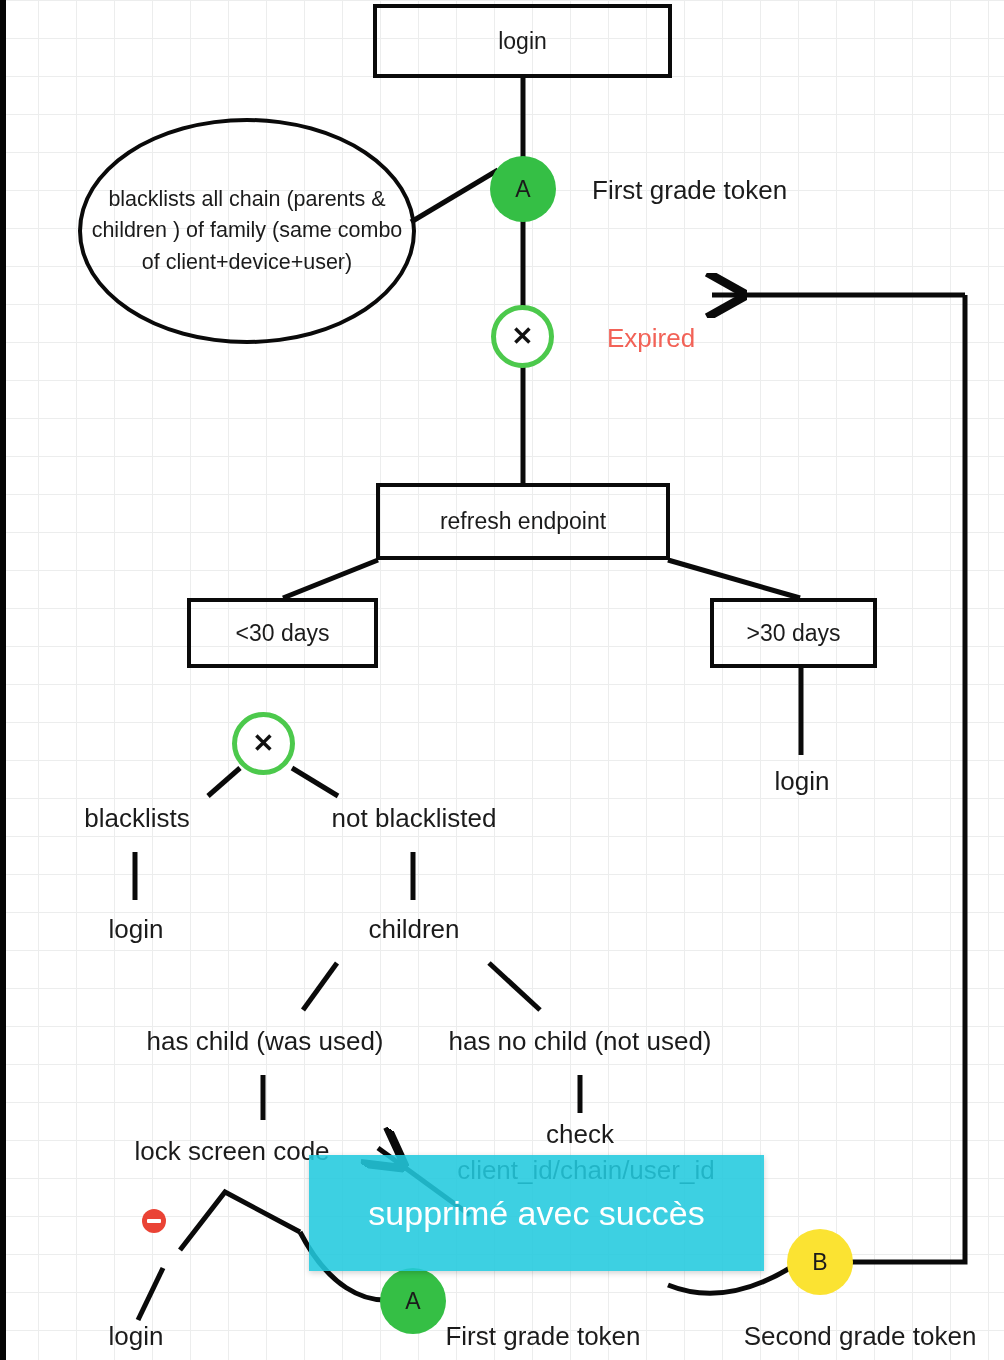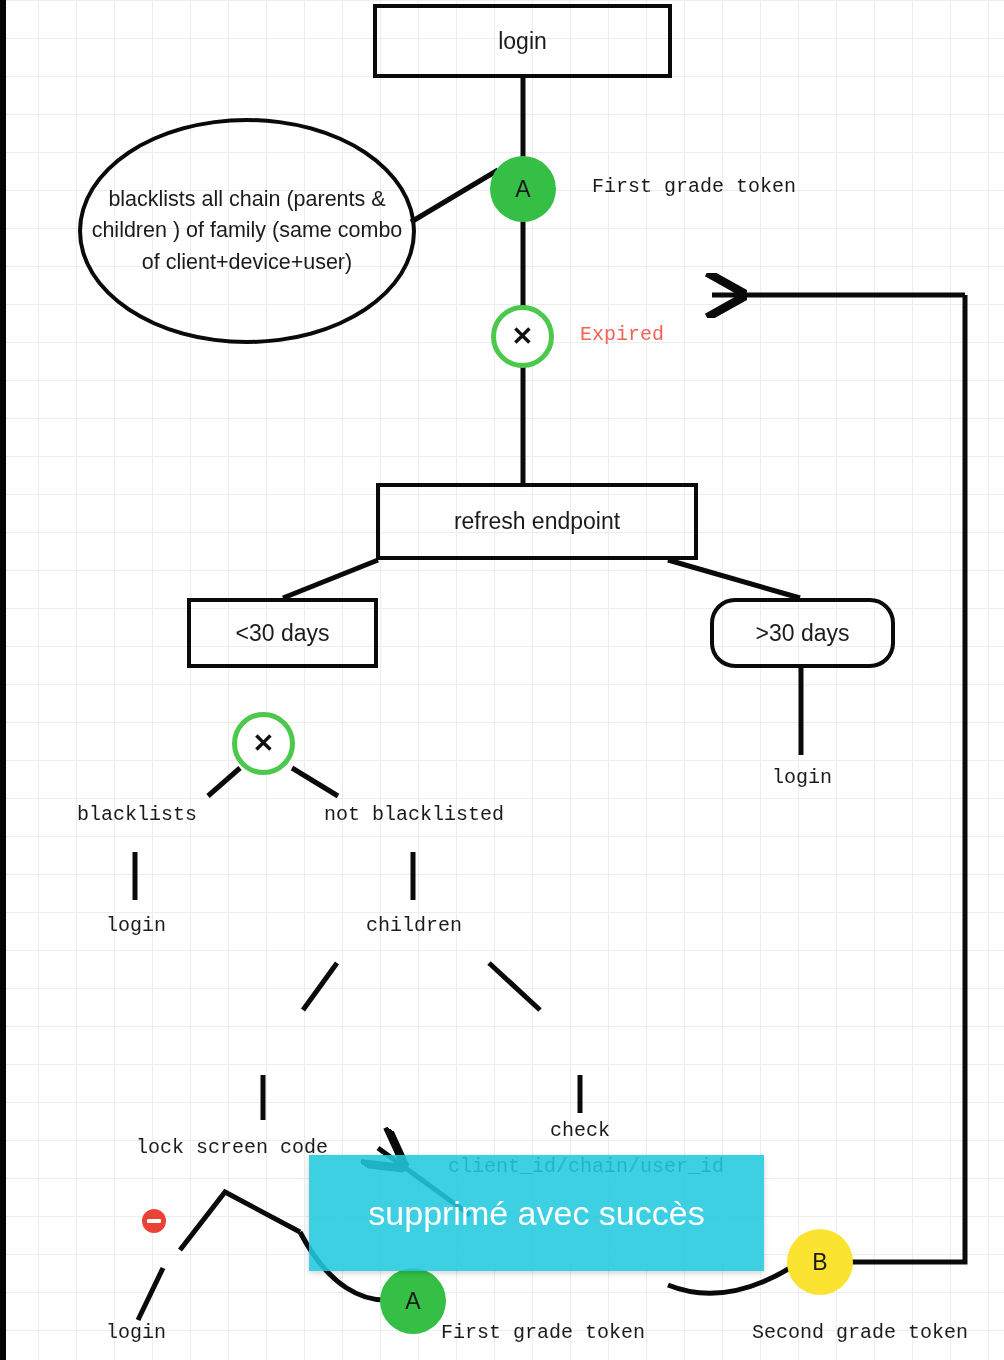--- a/index.html
+++ b/index.html
@@ -41,23 +41,23 @@
     display: flex;
     align-items: center;
     justify-content: center;
     color: #1b1b1b;
     font-size: 23px;
     font-family: "Liberation Sans", sans-serif;
   }
   .free-label {
     position: absolute;
     color: #1b1b1b;
-    font-size: 20px;
+    font-size: 26px;
     white-space: nowrap;
-    font-family: Liberation Mono, monospace;
+    font-family: Liberation Sans, sans-serif;
   }
   .free-label.centered {
     transform: translateX(-50%);
     text-align: center;
   }
   .label-expired {
     color: #f26257;
   }
   .callout-ellipse {
     position: absolute;
@@ -182,29 +182,29 @@
       <path d="M668,1285 C705,1300 745,1295 790,1268"></path>
 
       <path d="M470,1215 L378,1148" marker-end="url(#arrowLeft)"></path>
     </g>
   </svg>
 
   <div class="node-box" style="left:373px; top:4px; width:299px; height:74px;">
     <span>login</span>
   </div>
 
-  <div class="node-box" style="left:376px; top:483px; width:322px; height:77px;">
+  <div class="node-box" style="left:376px; top:483px; width:294px; height:77px;">
     <span>refresh endpoint</span>
   </div>
 
   <div class="node-box" style="left:187px; top:598px; width:191px; height:70px;">
     <span>&lt;30 days</span>
   </div>
 
-  <div class="node-box" style="left:710px; top:598px; width:185px; height:70px;border-radius:25px;">
+  <div class="node-box" style="left:710px; top:598px; width:167px; height:70px;">
     <span>&gt;30 days</span>
   </div>
 
   <div class="callout-ellipse" style="left:78px; top:118px; width:338px; height:226px;">
     <span>blacklists all chain (parents &amp; children ) of family (same combo of client+device+user)</span>
   </div>
 
   <div class="token-circle token-a" style="left:490px; top:156px; width:66px; height:66px;">
     <span>A</span>
   </div>
@@ -224,33 +224,35 @@
   <div class="x-circle" style="left:232px; top:712px; width:63px; height:63px;">
     <span>✕</span>
   </div>
 
   <div class="block-icon" style="left:142px; top:1209px; width:24px; height:24px;">
     <div class="bar"></div>
   </div>
 
   <div class="free-label" style="left:592px; top:175px;">First grade token</div>
 
-  <div class="free-label label-expired" style="left:580px; top:323px;">Expired</div>
+  <div class="free-label label-expired" style="left:607px; top:323px;">Expired</div>
 
   <div class="free-label centered" style="left:802px; top:766px;">login</div>
 
   <div class="free-label centered" style="left:137px; top:803px;">blacklists</div>
 
   <div class="free-label centered" style="left:414px; top:803px;">not blacklisted</div>
 
   <div class="free-label centered" style="left:136px; top:914px;">login</div>
 
   <div class="free-label centered" style="left:414px; top:914px;">children</div>
 
-
+  <div class="free-label centered" style="left:265px; top:1026px;">has child (was used)</div>
+
+  <div class="free-label centered" style="left:580px; top:1026px;">has no child (not used)</div>
 
   <div class="free-label centered" style="left:232px; top:1136px;">lock screen code</div>
 
   <div class="free-label centered" style="left:580px; top:1119px;">check</div>
 
   <div class="free-label centered" style="left:586px; top:1155px;">client_id/chain/user_id</div>
 
   <div class="free-label centered" style="left:136px; top:1321px;">login</div>
 
   <div class="free-label centered" style="left:543px; top:1321px;">First grade token</div>

